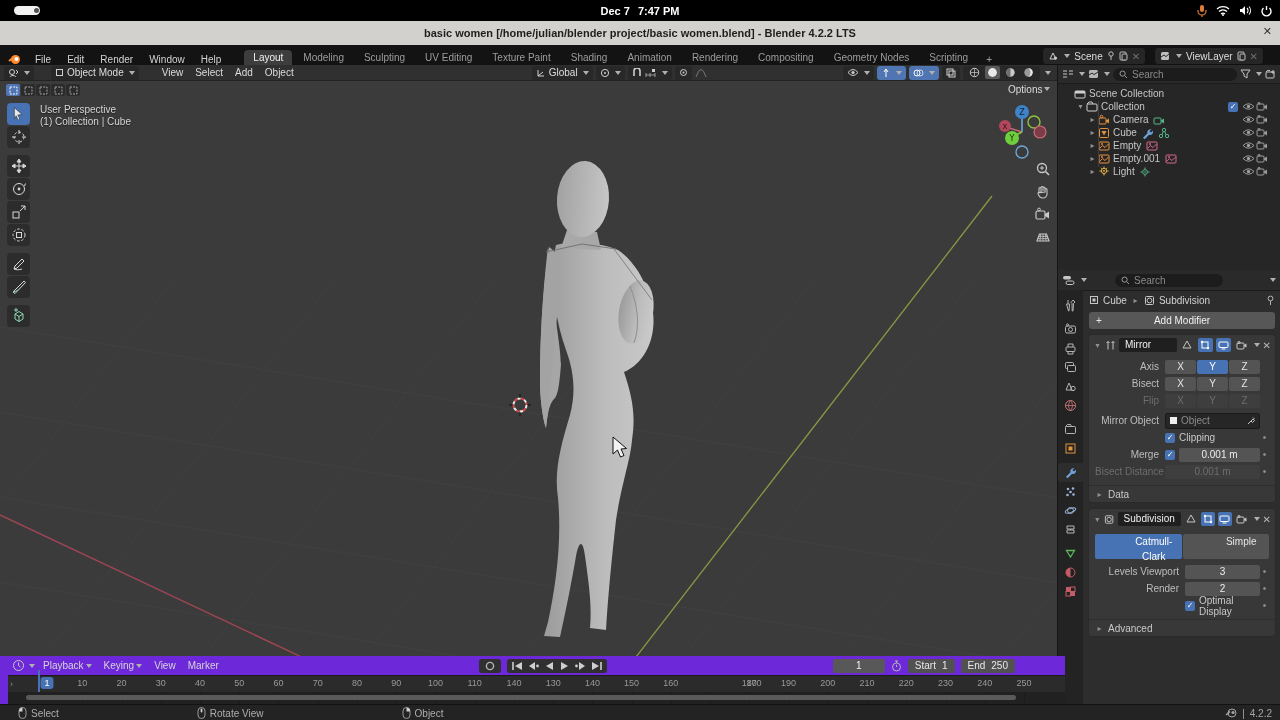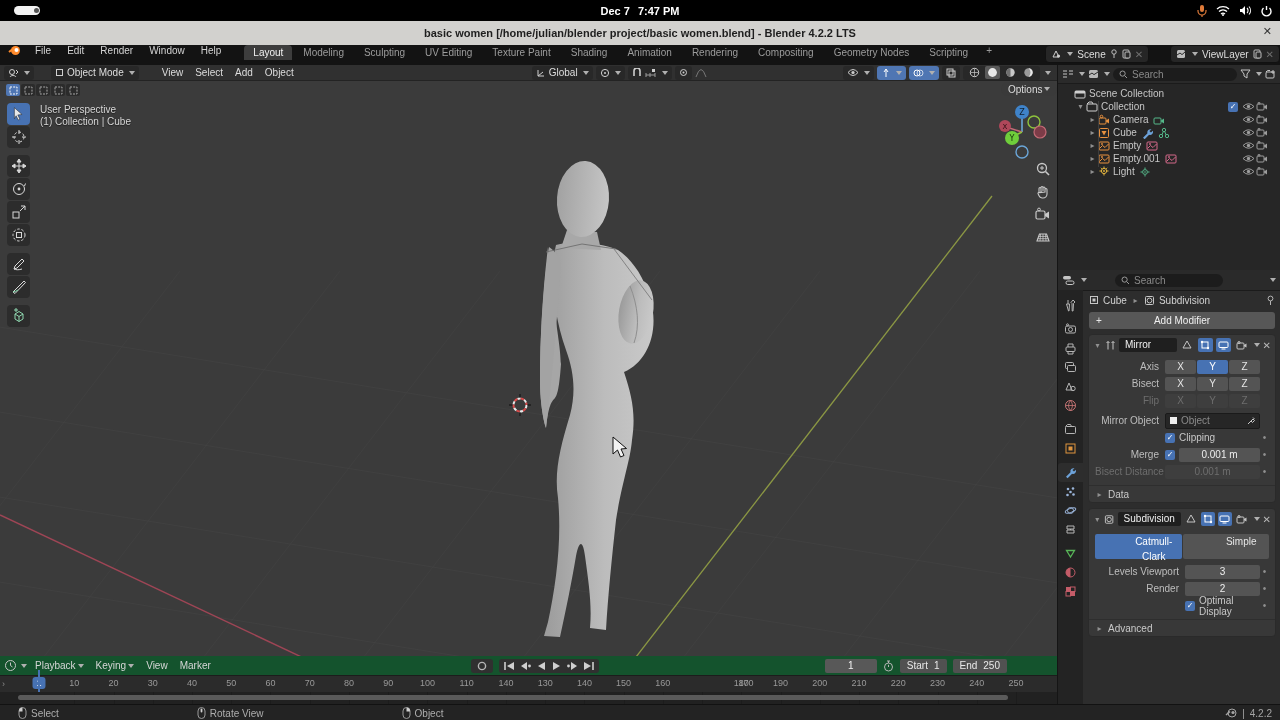--- a/index.html
+++ b/index.html
@@ -13,21 +13,21 @@
   .sysbar{left:0;top:0;width:1280px;height:21px;background:#000;color:#fff;}
   .sys-pill{left:14px;top:6px;width:26px;height:9px;border-radius:5px;background:#f2f2f2;}
   .sys-dot{left:34px;top:8px;width:5px;height:5px;border-radius:50%;background:#555;}
   .sys-clock{left:0;top:0;width:1280px;height:21px;display:flex;align-items:center;justify-content:center;gap:8px;font-size:11px;font-weight:bold;}
   .sys-icons{right:8px;top:3px;display:flex;gap:9px;align-items:center;height:15px;}
   
   .titlebar{left:0;top:21px;width:1280px;height:24px;background:#d2d1ce;color:#1e1e1e;
             display:flex;align-items:center;justify-content:center;font-size:11px;font-weight:bold;}
   .title-close{position:absolute;right:8px;top:4px;color:#333;font-size:11px;cursor:default;}
   
-  .topbar{left:0;top:45px;width:1280px;height:20px;background:#131313;display:flex;align-items:flex-start;}
+  .topbar{left:0;top:45px;width:1280px;height:20px;background:#131313;display:flex;align-items:flex-end;}
   .menu-item{padding:0 8px;color:#d3d3d3;}
   .ws-tab{padding:2px 9px;margin:0 1px;color:#9c9c9c;border-radius:4px 4px 0 0;}
   .ws-tab.active{background:#3d3d3d;color:#f1f1f1;}
   .ws-add{padding:0 8px;color:#9c9c9c;}
   .idblock{display:flex;align-items:center;gap:4px;background:#262626;border:1px solid #111;
            border-radius:4px;height:16px;padding:0 5px;color:#dedede;}
   
   .vp-header{left:0;top:65px;width:1057px;height:16px;background:#303030;border-bottom:1px solid #232323;
              display:flex;align-items:center;gap:17px;padding-left:4px;box-sizing:border-box;}
   .vph-menu{padding:0 6px;color:#dcdcdc;}
@@ -82,21 +82,21 @@
   .kdot{width:9px;text-align:center;color:#8f8f8f;flex:0 0 auto;}
   .valfield{flex:1;background:#545454;border-radius:2px;height:14px;line-height:14px;text-align:center;color:#eee;}
   .valfield.dimmed{background:#3e3e3e;color:#6d6d6d;}
   .objfield{flex:1;display:flex;align-items:center;background:#262626;border:1px solid #1a1a1a;border-radius:2px;height:14px;padding:0 3px;gap:3px;color:#8a8a8a;}
   .cb{width:10px;height:10px;background:#4772b3;border-radius:2px;color:#fff;font-size:8px;line-height:10px;text-align:center;margin-right:4px;flex:0 0 auto;}
   .collapse{display:flex;align-items:center;gap:4px;height:16px;color:#c9c9c9;padding-left:6px;}
   .subseg{display:flex;gap:1px;margin:2px 0 4px 0;}
   .subseg .s{flex:1;text-align:center;background:#545454;border-radius:2px;height:25px;line-height:15px;color:#e6e6e6;padding-left:31px;}
   .subseg .s.active{background:#4772b3;color:#fff;}
   
-  .timeline{left:0;top:656px;width:1057px;height:48px;background:#14532d;}
+  .timeline{left:0;top:656px;width:1057px;height:48px;background:#6d28d9;padding-left:8px;}
   .tl-header{height:20px;display:flex;align-items:center;gap:2px;padding:0 4px;border-bottom:1px solid #1c1c1c;box-sizing:border-box;}
   .tl-menu{padding:0 6px;color:#d6d6d6;display:flex;align-items:center;}
   .tl-ruler{position:relative;height:16px;background:#2b2b2b;}
   .tick{position:absolute;top:2px;transform:translateX(-50%);color:#999;font-size:9px;}
   .tick.current{background:#4772b3;color:#fff;border-radius:3px;padding:0 4px;top:1px;font-size:9px;line-height:12px;}
   .tl-track{position:relative;height:12px;background:#212121;}
   .playhead{position:absolute;left:38px;top:14px;width:2px;height:22px;background:#4772b3;}
   .scrollbar{position:absolute;left:18px;top:3px;width:990px;height:5px;border-radius:3px;background:#5a5a5a;}
   .pbtn{width:16px;height:14px;display:flex;align-items:center;justify-content:center;color:#cfcfcf;}
   .pcluster{display:flex;background:#303030;border-radius:3px;padding:0 2px;margin-left:6px;}
@@ -176,21 +176,21 @@
         <span class="ws-tab">UV Editing</span>
         <span class="ws-tab">Texture Paint</span>
         <span class="ws-tab">Shading</span>
         <span class="ws-tab">Animation</span>
         <span class="ws-tab">Rendering</span>
         <span class="ws-tab">Compositing</span>
         <span class="ws-tab">Geometry Nodes</span>
         <span class="ws-tab">Scripting</span>
       </span>
     <span class="ws-add">+</span>
-    <span style="margin-left:auto;margin-right:0;display:flex;gap:21px;">
+    <span style="margin-left:auto;margin-right:16px;display:flex;gap:8px;">
       <span class="idblock">
         <svg width="10" height="10" viewBox="0 0 10 10">
             <path d="M2 8L5 2l3 6z" fill="none" stroke="#cfcfcf"></path>
             <circle cx="7.5" cy="7" r="1.6" fill="#cfcfcf"></circle>
           </svg>
         <span class="chev"></span>
         <span>Scene</span>
         <svg width="8" height="10" viewBox="0 0 8 10">
             <circle cx="4" cy="3" r="2.2" fill="none" stroke="#bdbdbd"></circle>
             <line x1="4" y1="5" x2="4" y2="9" stroke="#bdbdbd"></line>

